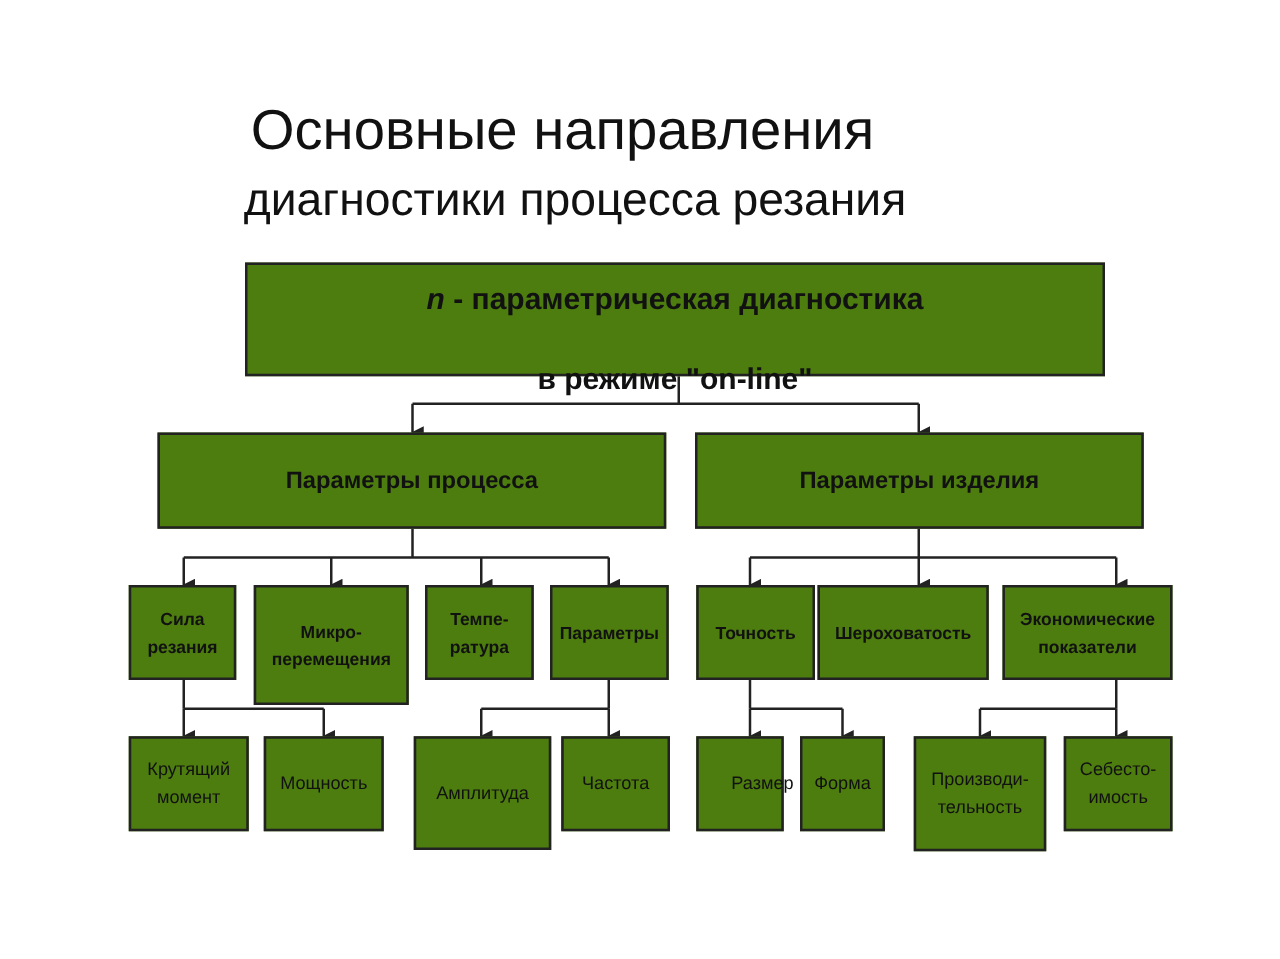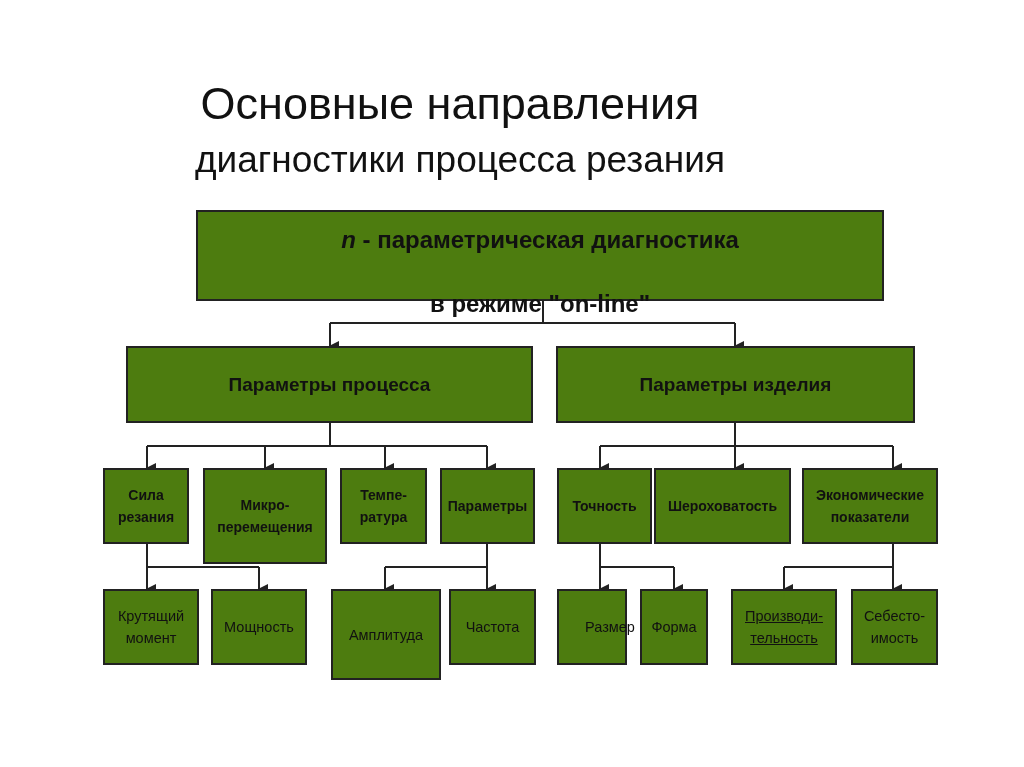--- a/index.html
+++ b/index.html
@@ -116,20 +116,20 @@
   </div>
 <div class="box b4" style="left:449px; top:589px; width:87px; height:76px;">
     <span>Частота</span>
   </div>
 <div class="box b4" style="left:557px; top:589px; width:70px; height:76px;padding-left:36px;">
     <span>Размер</span>
   </div>
 <div class="box b4" style="left:640px; top:589px; width:68px; height:76px;">
     <span>Форма</span>
   </div>
-<div class="box b4" style="left:731px; top:589px; width:106px; height:76px;text-decoration:underline;">
+<div class="box b4" style="left:731px; top:589px; width:106px; height:92px;">
     <span>Производи-
 тельность</span>
   </div>
 <div class="box b4" style="left:851px; top:589px; width:87px; height:76px;">
     <span>Себесто-
 имость</span>
   </div>
 
 </body></html>

